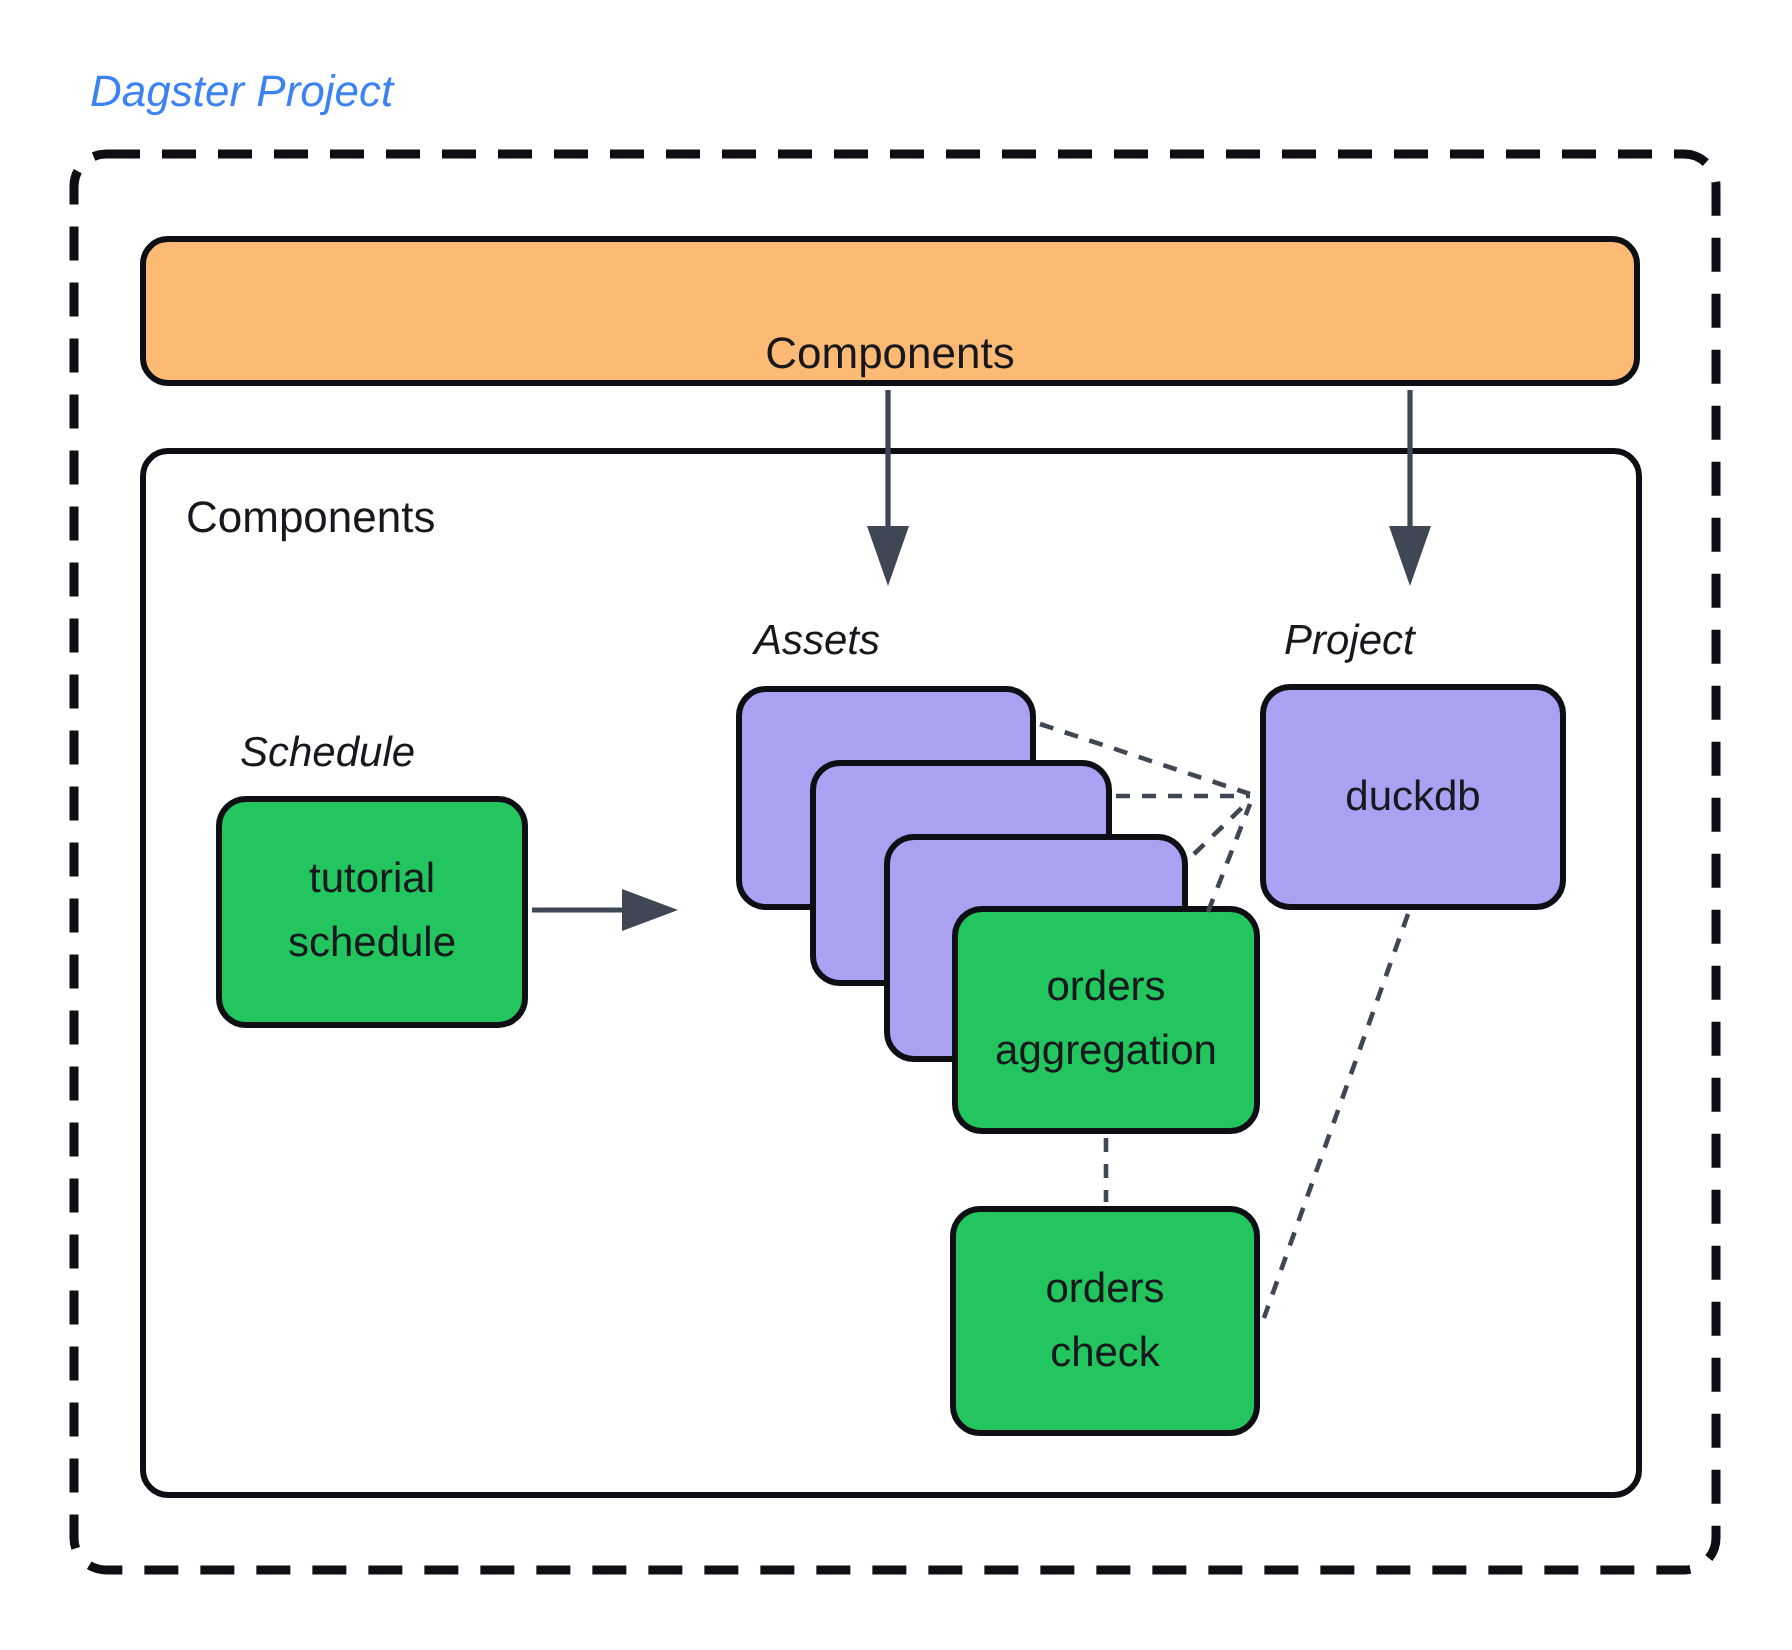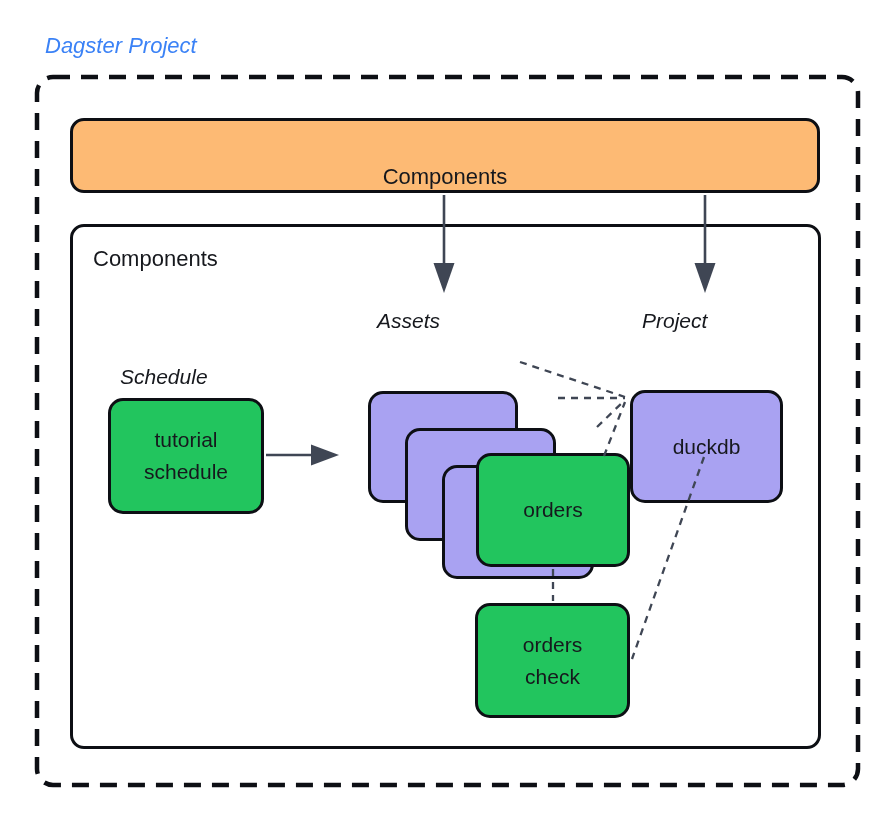--- a/index.html
+++ b/index.html
@@ -59,21 +59,21 @@
     position:absolute;
     border:3.5px solid #0d0f14;
     border-radius:15px;
     box-sizing:border-box;
     background:#22c55e;
     display:flex; flex-direction:column;
     align-items:center; justify-content:center;
     font-size:21px; line-height:32px;
     text-align:center;
   }
-  .node.purple { background:#a9a2f2;margin-top:48px; }
+  .node.purple { background:#a9a2f2; }
 
   .node-tutorial-schedule { left:108px; top:398px; width:156px; height:116px; }
   .node-asset-1 { left:368px; top:343px; width:150px; height:112px; }
   .node-asset-2 { left:405px; top:380px; width:151px; height:113px; }
   .node-asset-3 { left:442px; top:417px; width:152px; height:114px; }
   .node-orders-aggregation { left:476px; top:453px; width:154px; height:114px; }
   .node-duckdb { left:630px; top:342px; width:153px; height:113px; }
   .node-orders-check { left:475px; top:603px; width:155px; height:115px; }
 
   .connector-layer {
@@ -105,20 +105,21 @@
     <span>tutorial</span>
     <span>schedule</span>
   </div>
 
   <div class="node purple node-asset-1"></div>
   <div class="node purple node-asset-2"></div>
   <div class="node purple node-asset-3"></div>
 
   <div class="node node-orders-aggregation">
     <span>orders</span>
+    <span>aggregation</span>
   </div>
 
   <div class="node purple node-duckdb">
     <span>duckdb</span>
   </div>
 
   <div class="node node-orders-check">
     <span>orders</span>
     <span>check</span>
   </div>

